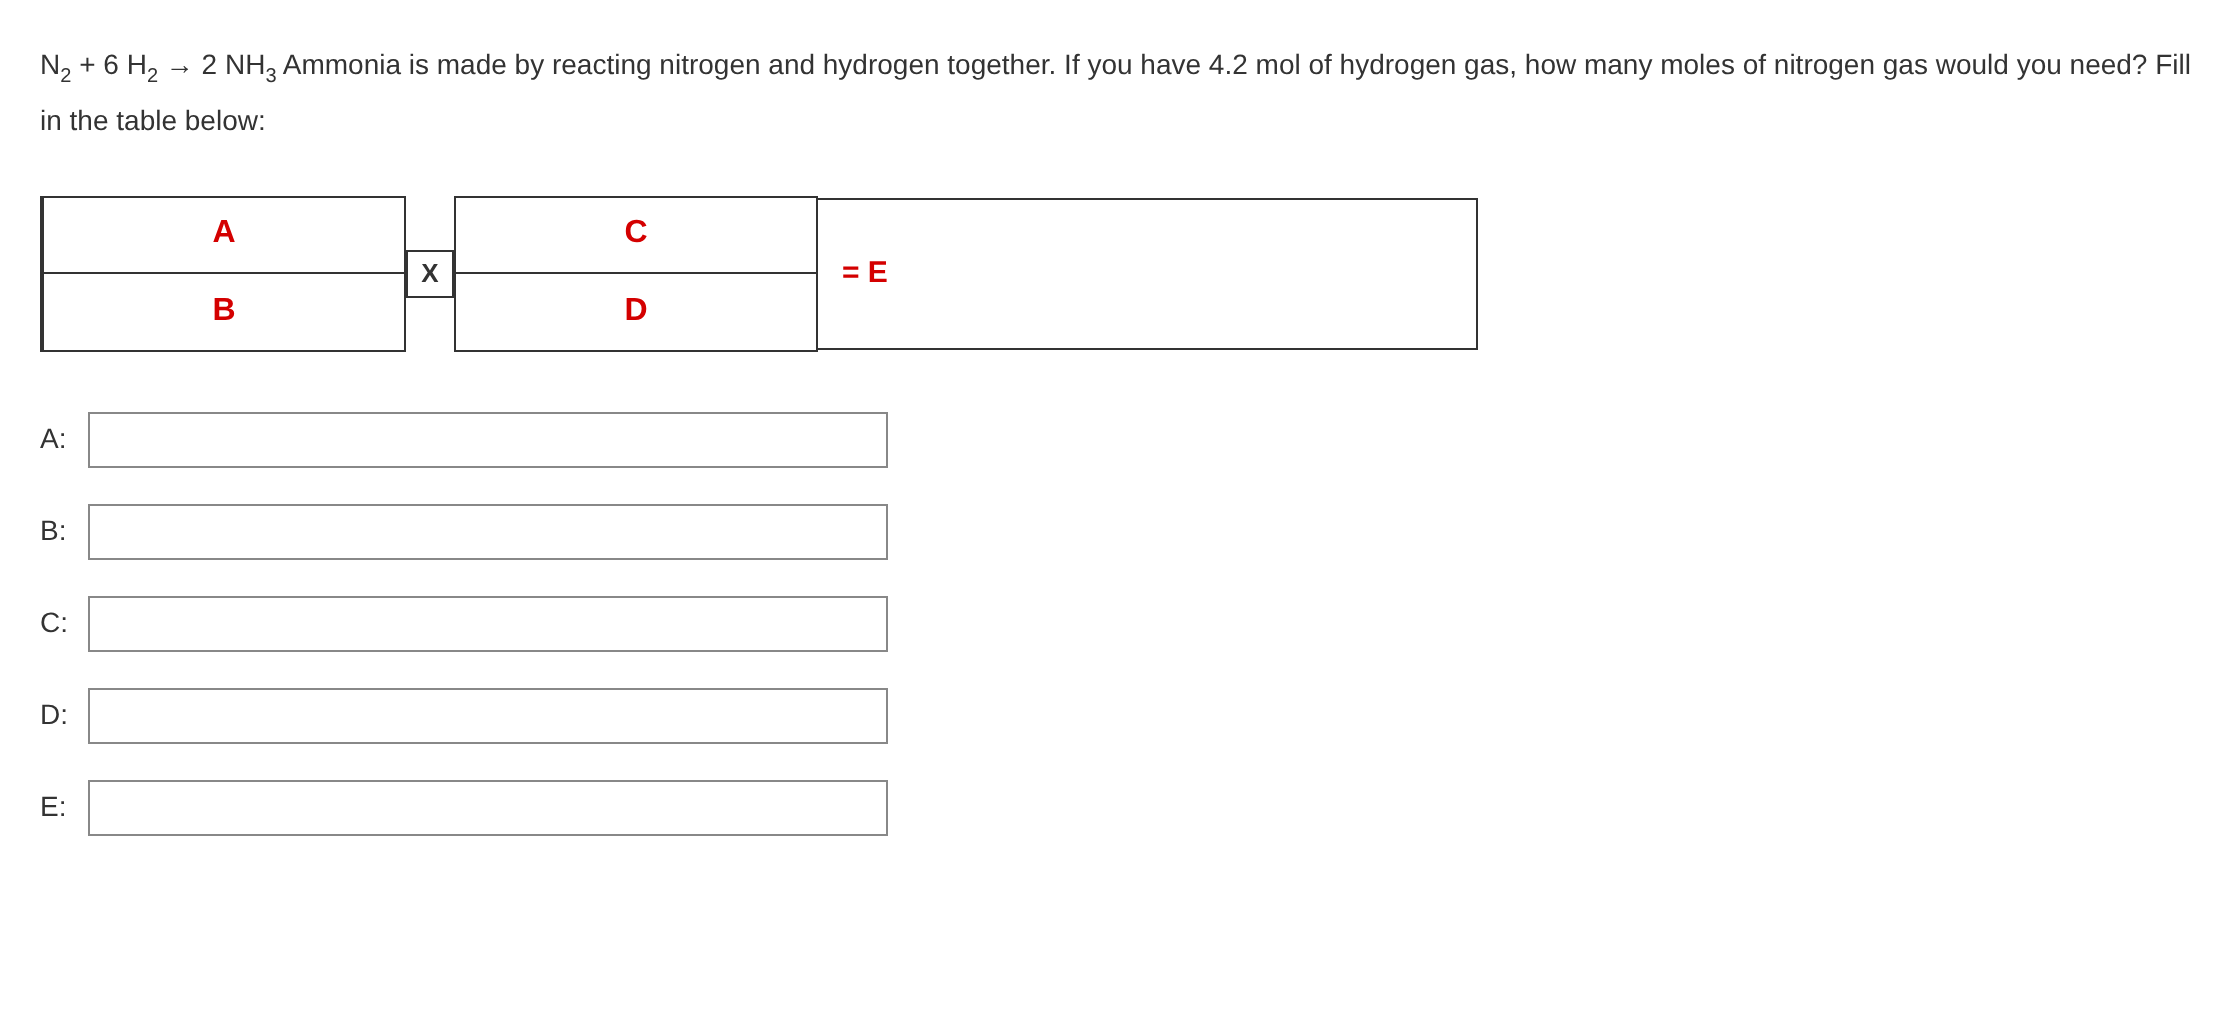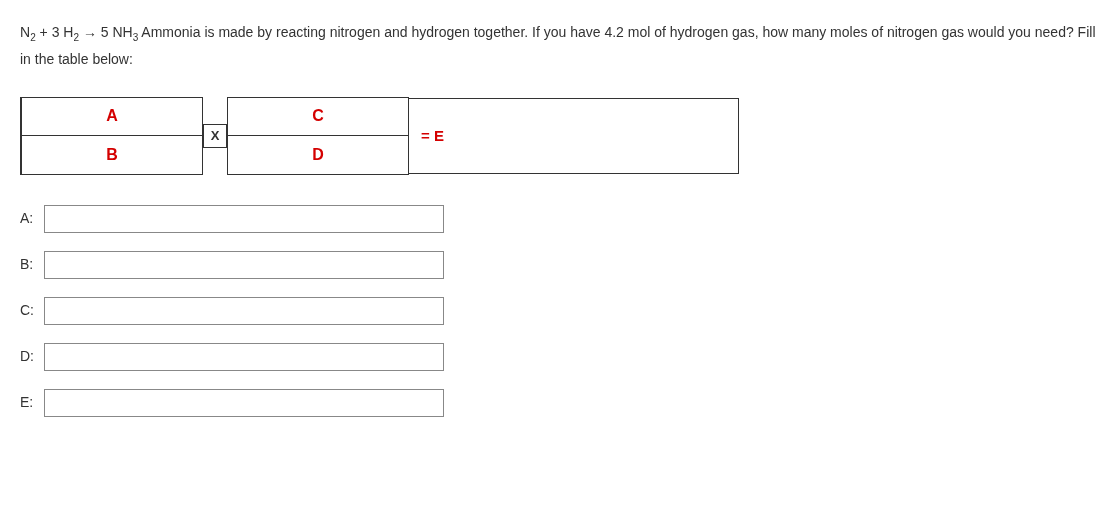--- a/index.html
+++ b/index.html
@@ -89,21 +89,21 @@
       height: 28px;
       border: 1px solid #888;
       padding: 2px 6px;
       font-size: 14px;
     }
   </style>
 </head>
 <body>
 
 <div class="question-text">
-  <span>N</span><span class="sub">2</span><span> + 3 H</span><span class="sub">2</span><span> → 5 NH</span><span class="sub">3</span><span>    Ammonia is made by reacting nitrogen and hydrogen together. If you have 4.2 mol of hydrogen gas, how many moles of nitrogen gas would you need? Fill in the table below:</span>
+  <span>N</span><span class="sub">2</span><span> + 6 H</span><span class="sub">2</span><span> → 2 NH</span><span class="sub">3</span><span>    Ammonia is made by reacting nitrogen and hydrogen together. If you have 4.2 mol of hydrogen gas, how many moles of nitrogen gas would you need? Fill in the table below:</span>
 </div>
 
 <div class="equation-diagram">
   <div class="fraction-box first">
     <div class="frac-cell frac-top">A</div>
     <div class="frac-cell">B</div>
   </div>
   <div class="x-box">X</div>
   <div class="fraction-box">
     <div class="frac-cell frac-top">C</div>

